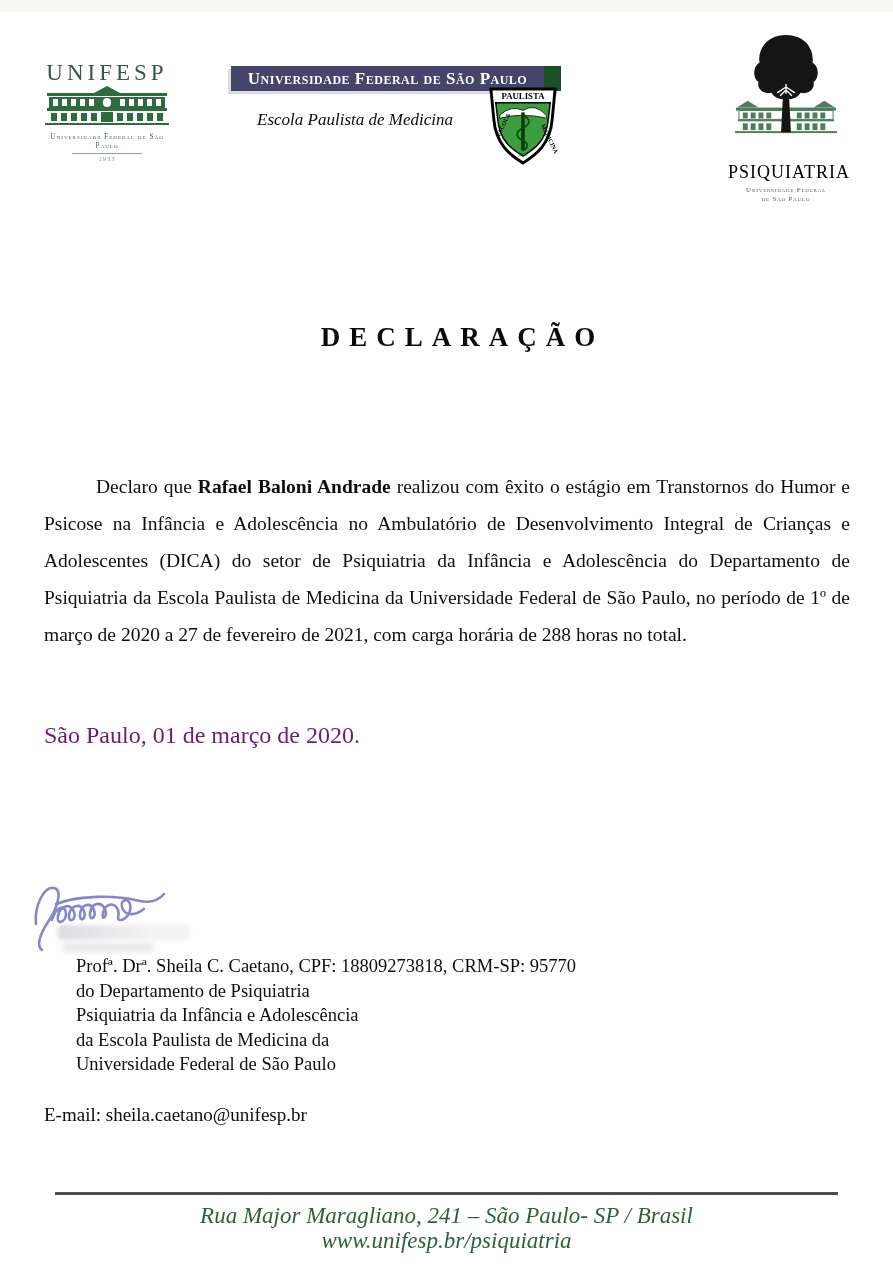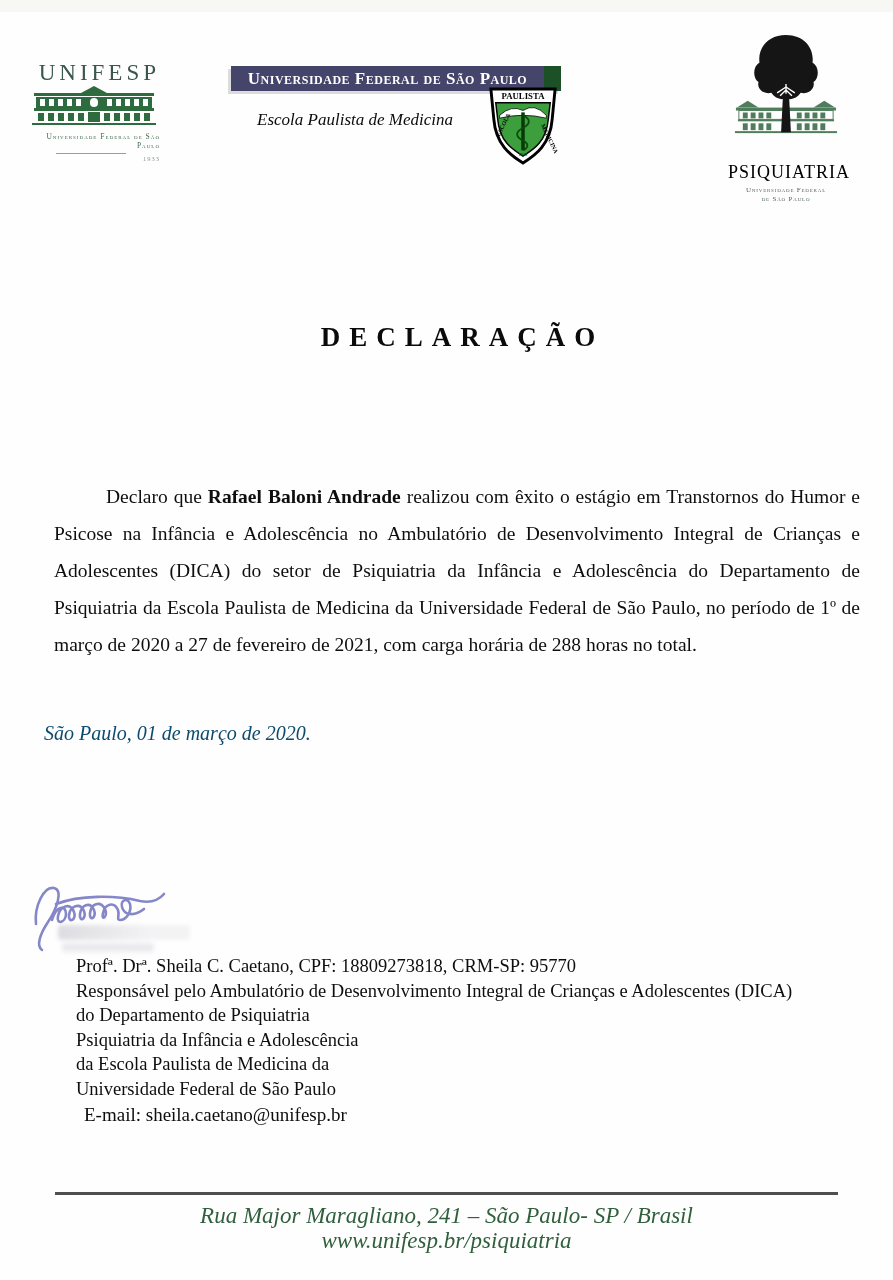--- a/index.html
+++ b/index.html
@@ -3,21 +3,21 @@
 <meta charset="utf-8">
 <style>
   html,body{margin:0;padding:0;background:#fff;}
   .page{
     position:relative;width:893px;height:1280px;background:#fffefe;
     font-family:"Liberation Serif","DejaVu Serif",serif;color:#111;overflow:hidden;
   }
   .scan-strip{position:absolute;top:0;left:0;width:100%;height:12px;background:#f7f7f4;}
 
   
-  .unifesp-logo{position:absolute;left:22px;top:60px;width:138px;text-align:right;}
+  .unifesp-logo{position:absolute;left:38px;top:60px;width:138px;text-align:center;}
   .unifesp-acronym{font-size:23px;letter-spacing:4px;color:#39574a;font-weight:normal;}
   .unifesp-caption{font-size:7.5px;color:#3f6b4f;font-variant:small-caps;letter-spacing:1px;margin-top:2px;}
   .unifesp-rule{width:70px;height:1px;background:#8aa794;margin:3px auto 1px auto;}
   .unifesp-year{font-size:6.5px;color:#8a9a90;letter-spacing:1px;}
 
   .epm-banner{
     position:absolute;left:231px;top:66px;width:330px;height:25px;display:flex;
     box-shadow:-3px 3px 0 rgba(120,120,120,0.25);
   }
   .epm-banner-bar{
@@ -34,38 +34,38 @@
   .psy-logo{position:absolute;left:728px;top:33px;width:116px;text-align:center;}
   .psy-title{font-size:18px;letter-spacing:1px;color:#000000;margin-top:19px;}
   .psy-caption{font-size:7px;color:#55655b;font-variant:small-caps;letter-spacing:0.8px;line-height:9px;margin-top:3px;}
 
   
   .doc-title{
     position:absolute;top:322px;left:16px;width:100%;text-align:center;
     font-size:27px;font-weight:bold;letter-spacing:9px;color:#0a0a0a;
   }
   .body-text{
-    position:absolute;top:468px;left:44px;width:806px;margin:10px;
+    position:absolute;top:468px;left:44px;width:806px;margin:0;
     font-size:19.5px;line-height:37px;text-align:justify;text-indent:52px;color:#0e0e0e;
   }
-  .date-line{position:absolute;top:722px;left:44px;font-size:20px;color:#0c4a6e;font-style:italic;}
+  .date-line{position:absolute;top:722px;left:44px;font-size:24px;color:#701a75;}
 
   .signature{position:absolute;left:26px;top:872px;}
   .sig-ghost{
     position:absolute;left:58px;top:925px;width:132px;height:15px;border-radius:3px;
     background:linear-gradient(90deg,rgba(140,145,160,.30),rgba(140,145,160,.10) 70%);
     filter:blur(2px);
   }
   .sig-ghost2{
     position:absolute;left:62px;top:943px;width:92px;height:9px;border-radius:3px;
     background:rgba(140,145,160,.18);filter:blur(2px);
   }
 
   .sig-block{position:absolute;top:954px;left:44px;font-size:18.5px;line-height:24.5px;color:#0e0e0e;margin-left:32px;}
-  .email-line{position:absolute;top:1104px;left:44px;font-size:19px;color:#0e0e0e;margin-left:40px;}
+  .email-line{position:absolute;top:1104px;left:44px;font-size:19px;color:#0e0e0e;}
 
   
   .footer-rule{position:absolute;top:1192px;left:55px;width:783px;height:3px;background:#4f4f4f;}
   .footer-text{
     position:absolute;top:1203px;left:0;width:100%;text-align:center;
     font-style:italic;font-size:23px;line-height:25px;color:#2f5f3c;
   }
 </style>
 </head>
 <body>
@@ -181,21 +181,20 @@
       <path d="M10,52 c-2,-18 8,-38 18,-36 c10,2 2,22 -6,34 c-8,12 -12,24 -6,28"></path>
       <path d="M26,48 c4,-14 14,-16 14,-6 c0,8 -10,12 -8,2 c2,-10 12,-14 16,-4 c3,8 -6,12 -5,3 c1,-9 11,-13 15,-4 c3,8 -5,12 -4,3 c1,-9 10,-13 14,-4 c3,8 -5,12 -4,3 c1,-9 10,-13 15,-4 c3,8 -4,13 -2,4 c2,-9 11,-12 15,-3 c2,6 -2,10 2,10 c6,0 12,-8 10,-16 c-2,-7 -10,-4 -8,3 c2,8 12,10 22,2"></path>
       <path d="M30,32 c24,-9 58,-9 84,-3 c10,2 18,0 24,-7"></path>
     </g>
   </svg>
   <div class="sig-ghost"></div>
   <div class="sig-ghost2"></div>
 
   <div class="sig-block">
     <div>Profª. Drª. Sheila C. Caetano, CPF: 18809273818, CRM-SP: 95770</div>
-    <div>Responsável pelo Ambulatório de Desenvolvimento Integral de Crianças e Adolescentes (DICA)</div>
     <div>do Departamento de Psiquiatria</div>
     <div>Psiquiatria da Infância e Adolescência</div>
     <div>da Escola Paulista de Medicina da</div>
     <div>Universidade Federal de São Paulo</div>
   </div>
 
   <div class="email-line">E-mail: sheila.caetano@unifesp.br</div>
 
   <div class="footer-rule"></div>
   <div class="footer-text">

